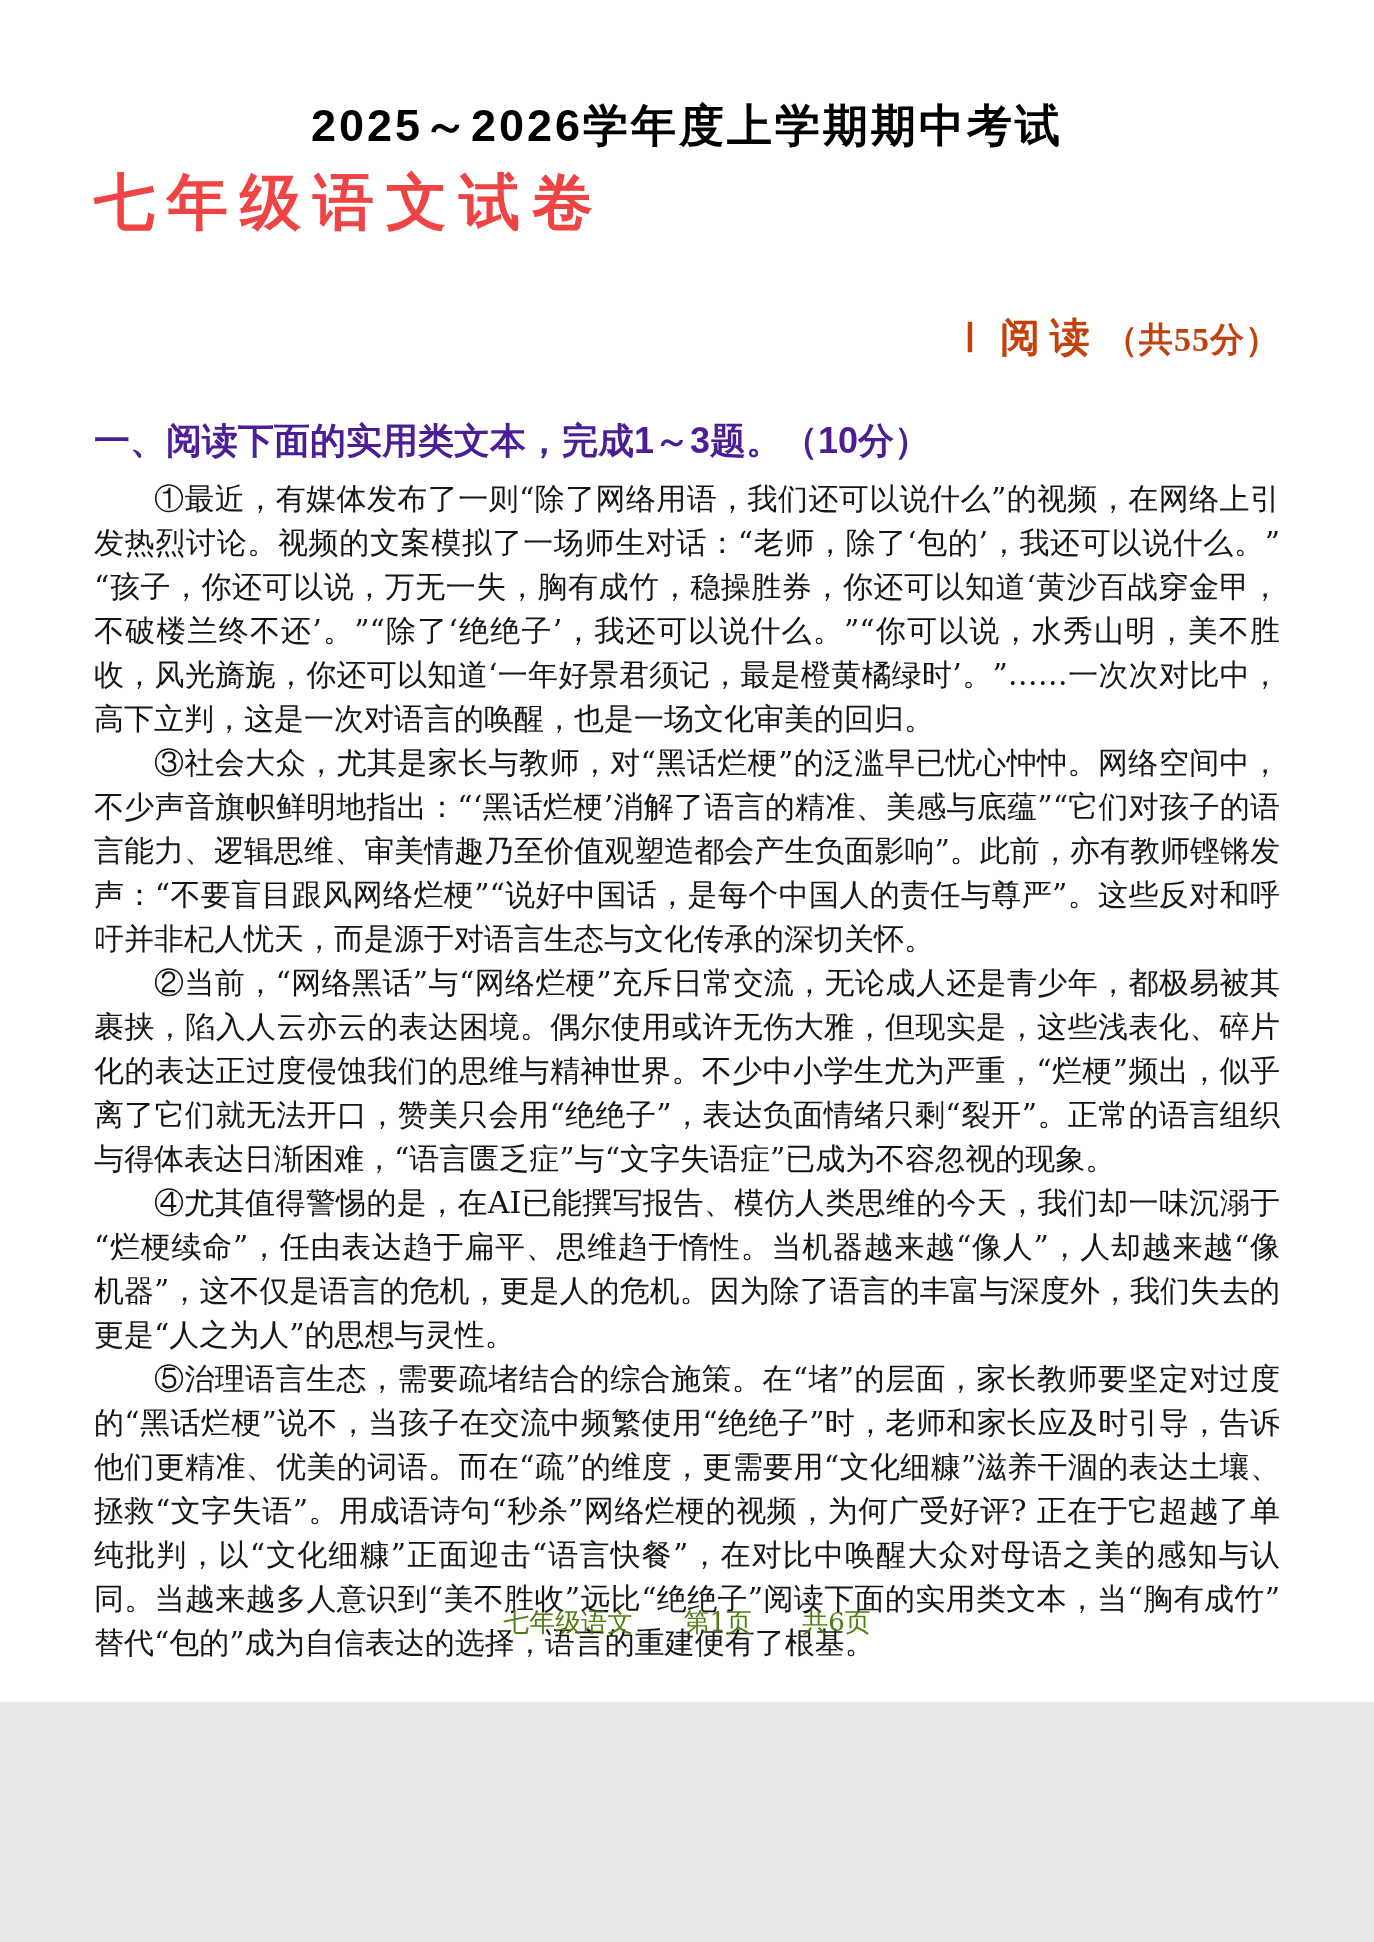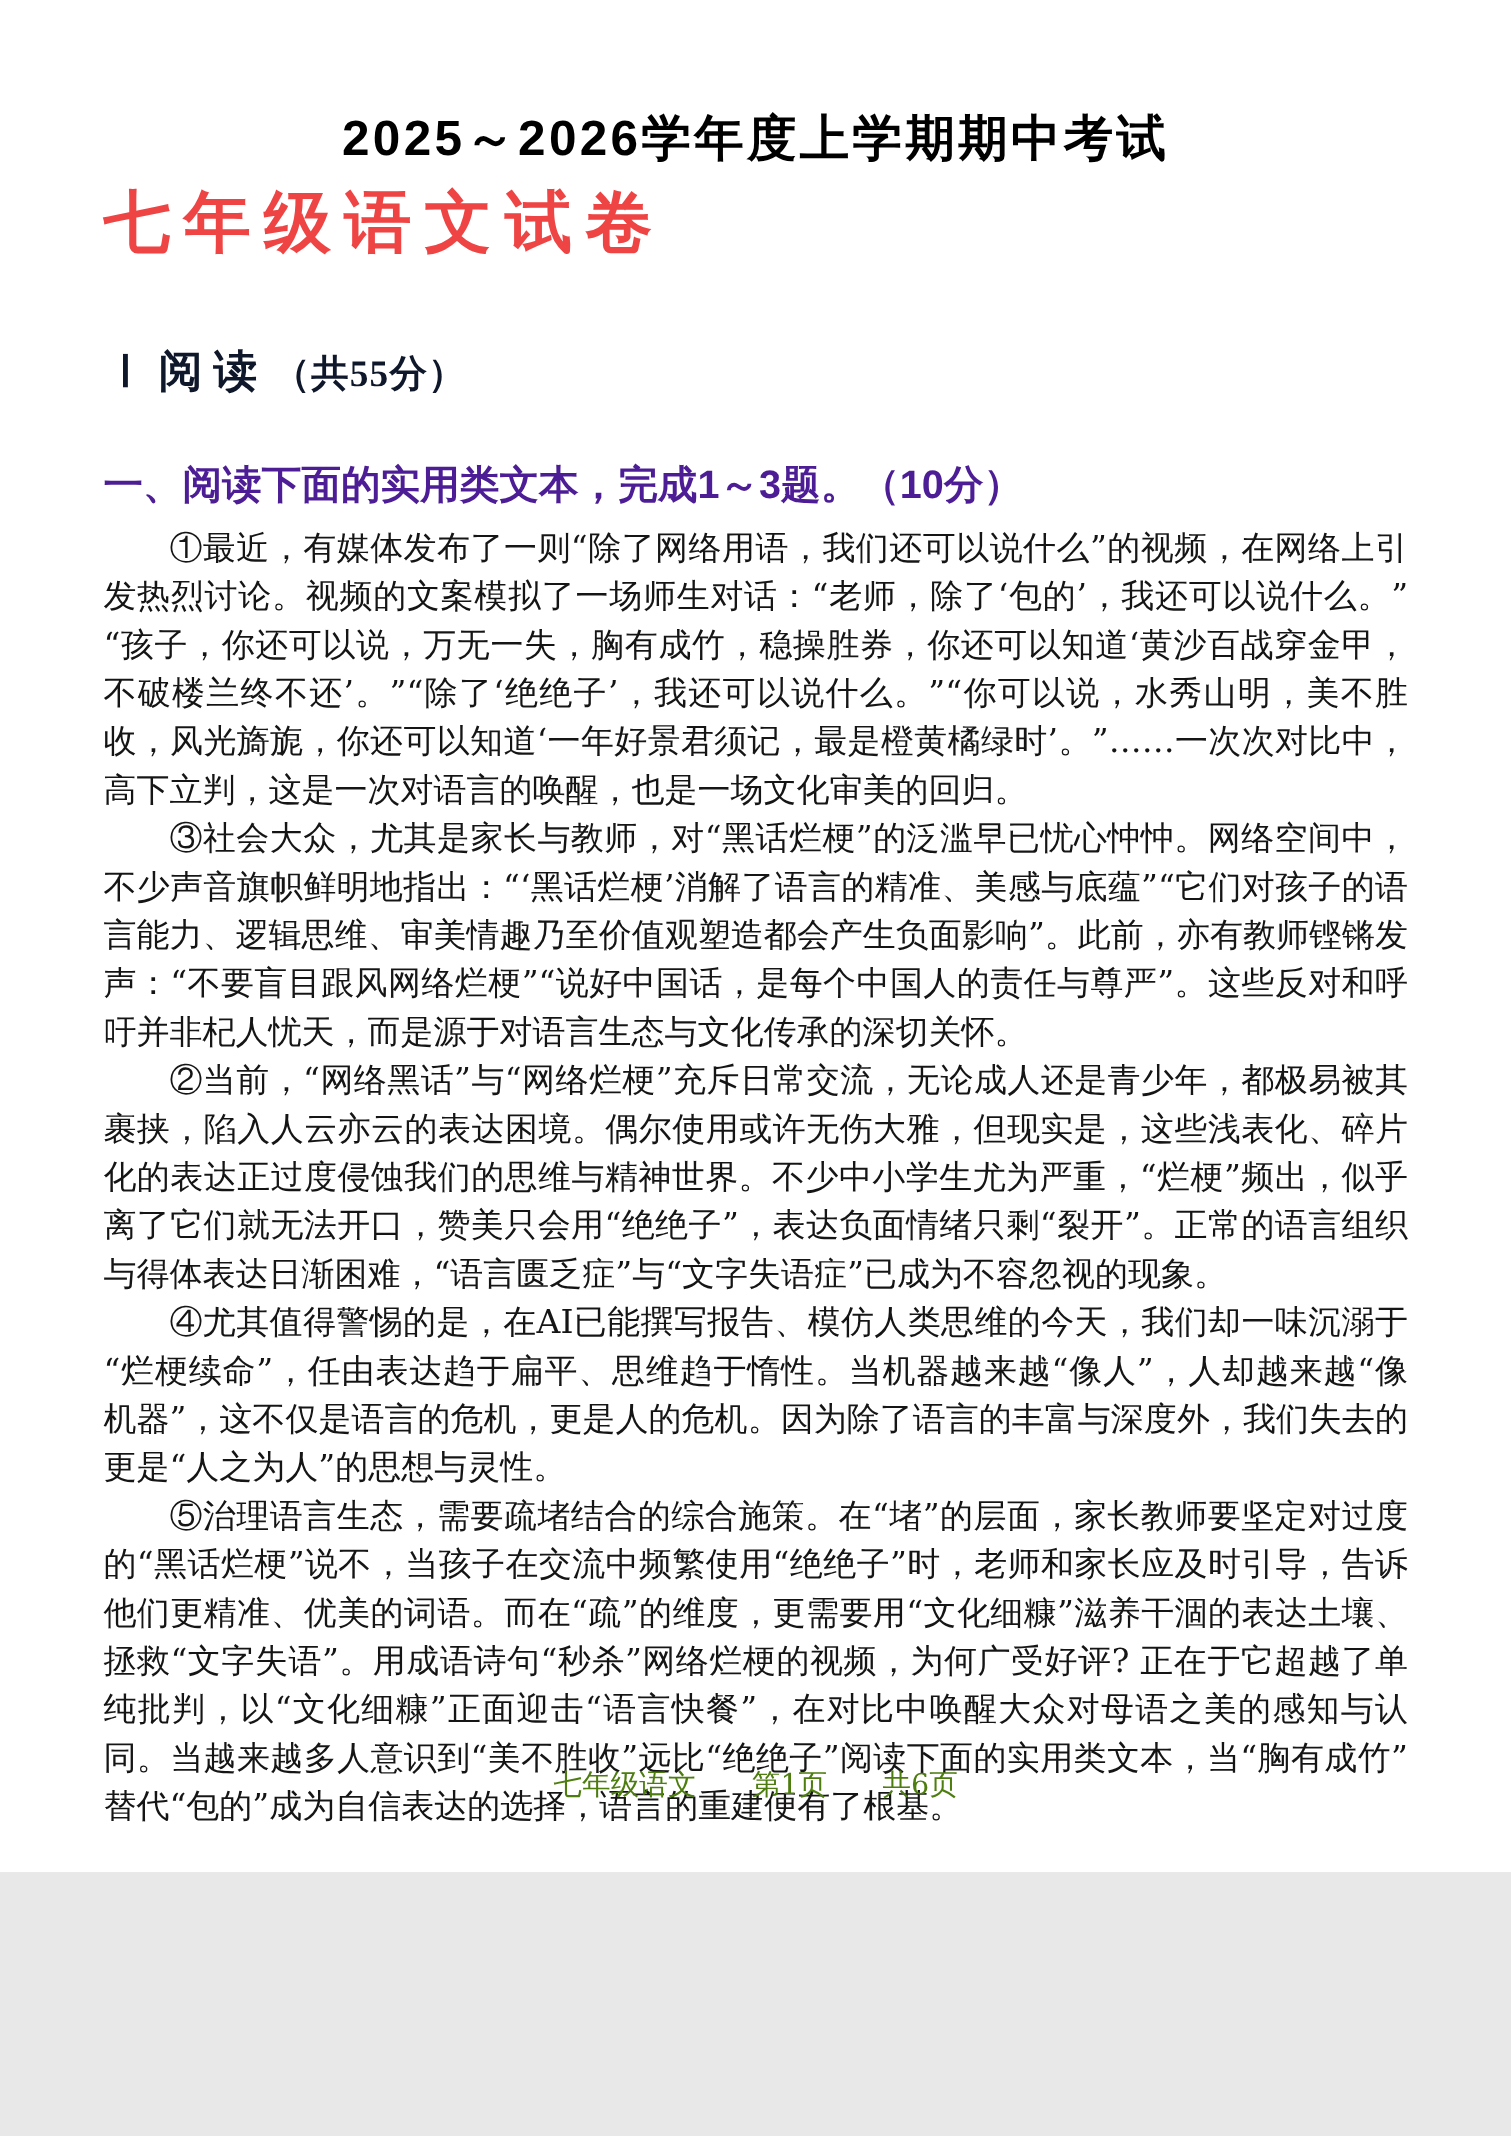--- a/index.html
+++ b/index.html
@@ -35,25 +35,25 @@
     margin: 6px 0 0 0;
     text-align: left;
     font-family: "Liberation Sans", sans-serif;
     font-weight: 700;
     font-size: 61px;
     letter-spacing: 12px;
     color: #ef4444;
   }
   .part-heading {
     margin: 66px 0 0 0;
-    text-align: left;
+    text-align: right;
     font-family: "Liberation Serif", serif;
     font-weight: 700;
     font-size: 40px;
-    color: #0f172a;
+    color: #c2410c;
   }
   .part-heading .part-points {
     font-size: 34px;
     letter-spacing: 1px;
     margin-left: 14px;
   }
   .section-heading {
     margin: 52px 0 0 0;
     text-align: left;
     font-family: "Liberation Sans", sans-serif;

